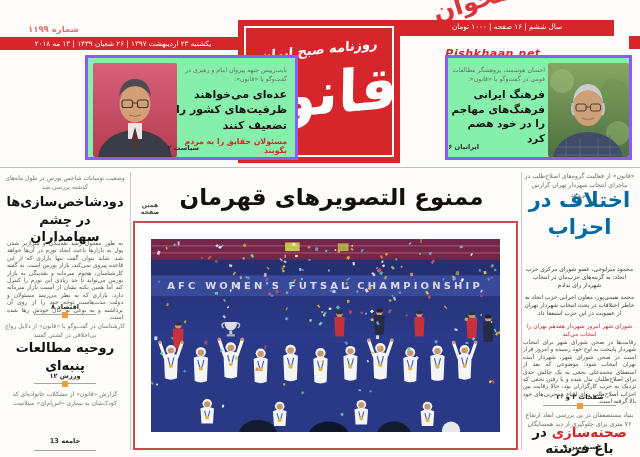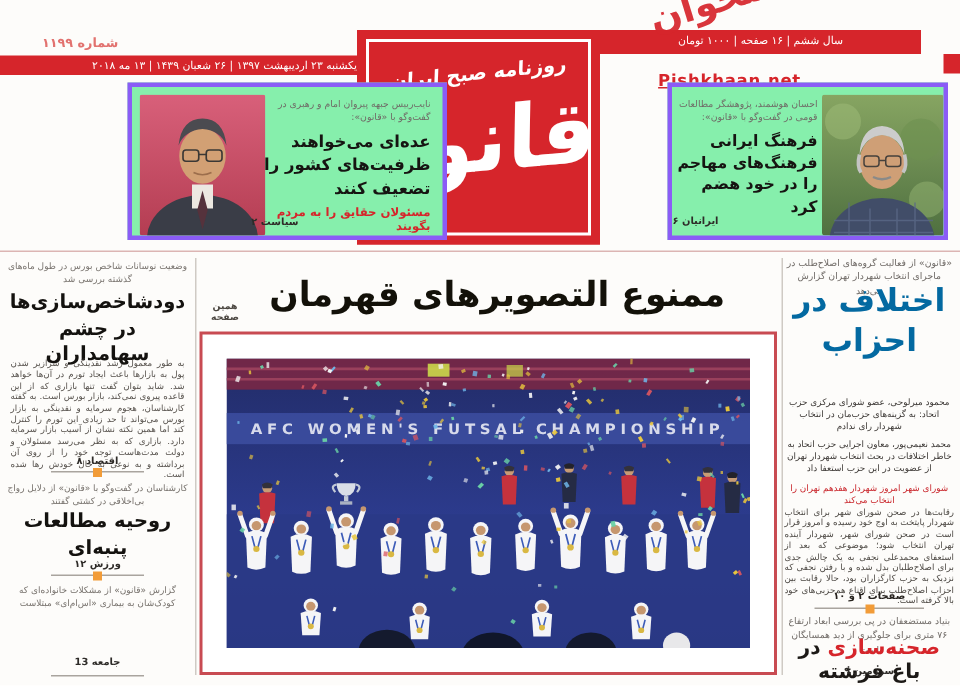--- a/index.html
+++ b/index.html
@@ -4,31 +4,31 @@
 <style>
   * { margin:0; padding:0; box-sizing:border-box; }
   html,body { background:#ffffff; }
   body { font-family:"DejaVu Sans", sans-serif; }
   .page { position:relative; width:640px; height:457px; background:#fdfcfa; overflow:hidden; direction:rtl; }
   .abs { position:absolute; }
 
   
   .issue-no { left:28px; top:24px; color:#e2726f; font-size:8.5px; font-weight:bold; direction:rtl; }
   .redbar { background:#d6252b; color:#fff; font-size:7.2px; line-height:13px; white-space:nowrap; overflow:hidden; }
-  .bar-left { left:0; top:37px; width:238px; height:13px; text-align:right; padding-left:8px; direction:rtl; }
+  .bar-left { left:0; top:37px; width:238px; height:13px; text-align:center; padding-left:8px; direction:rtl; }
   .bar-right { left:400px; top:20px; width:214px; height:16px; text-align:center; direction:rtl; }
   .bar-nub { left:629px; top:36px; width:11px; height:13px; background:#d6252b; }
 
   .logo-box { left:238px; top:20px; width:162px; height:143px; background:#d6252b; border:2px solid #d6252b; }
   .logo-inner { position:absolute; inset:4px; border:2px solid #ffffff; }
   .logo-tagline { position:absolute; top:20px; left:0; right:0; text-align:center; color:#fff; font-size:13px; font-weight:bold; transform:rotate(-6deg) skewX(-8deg); }
   .logo-name { position:absolute; top:38px; left:0; right:0; text-align:center; color:#fff; font-size:58px; font-weight:bold; transform:rotate(-5deg) skewX(-6deg); letter-spacing:2px; }
 
   .wm-script { left:428px; top:0px; width:110px; color:#d6252b; font-size:25px; font-weight:bold; transform:rotate(-17deg); transform-origin:left top; opacity:.92; pointer-events:none; }
-  .wm-url { left:404px; top:47px; width:130px; color:#d6252b; font-size:11px; font-weight:bold; direction:ltr; text-align:right; text-decoration:underline; letter-spacing:.5px; }
+  .wm-url { left:428px; top:47px; width:130px; color:#d6252b; font-size:11px; font-weight:bold; font-style:italic; direction:ltr; text-align:center; text-decoration:underline; letter-spacing:.5px; }
 
   
   .story-box { border:3px solid #8b5cf6; border-radius:0; background:#86efac; }
   .box-left { left:85px; top:55px; width:213px; height:105px; }
   .box-right { left:445px; top:55px; width:187px; height:105px; }
   .kicker { color:#6f6a66; font-size:6.2px; line-height:1.5; }
   .box-headline { color:#161412; font-size:11px; font-weight:bold; line-height:1.42; }
   .box-subhead { color:#d6252b; font-size:7.8px; font-weight:bold; }
   .page-ref { color:#2e2b28; font-size:6.6px; font-weight:bold; }
 

